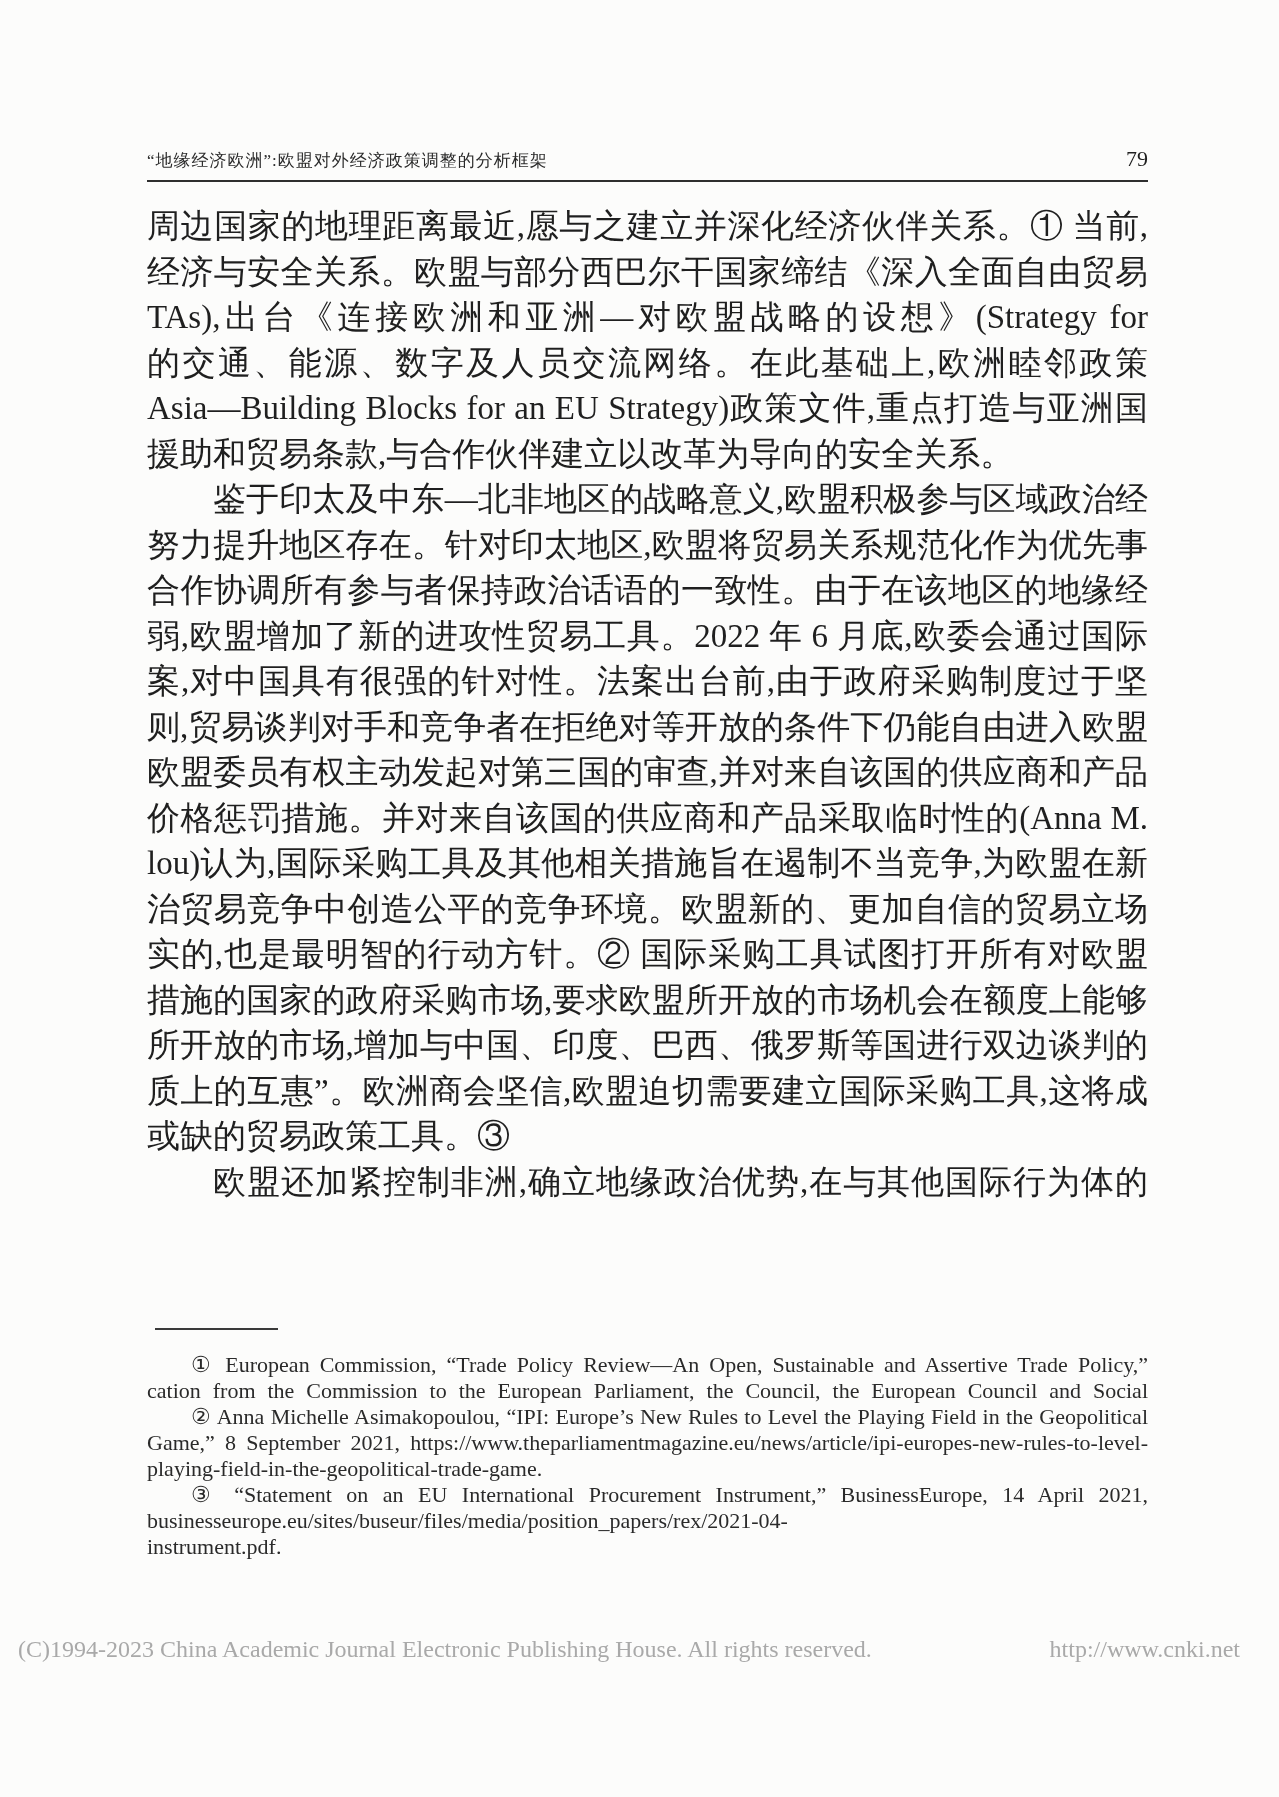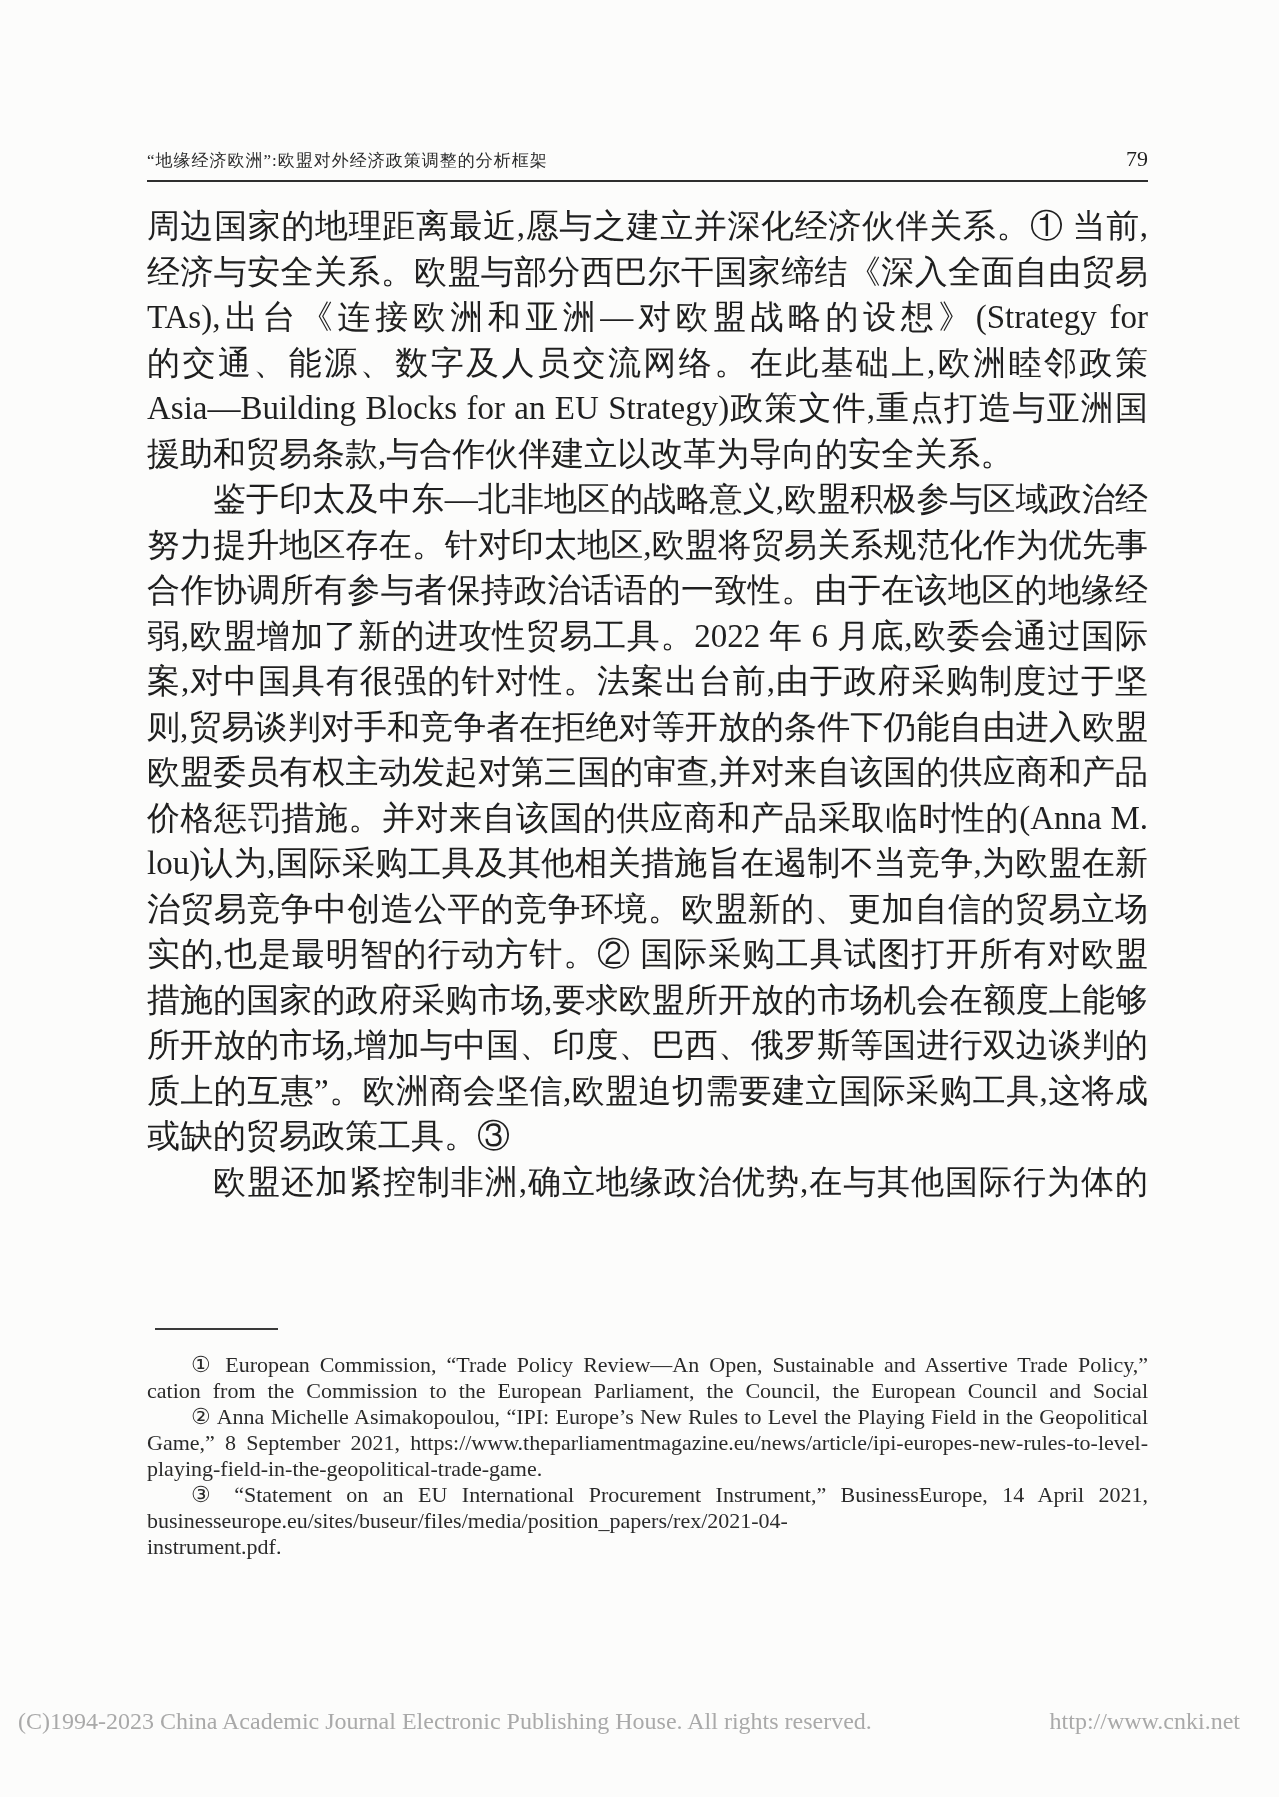--- a/index.html
+++ b/index.html
@@ -76,21 +76,21 @@
     text-align: justify;
     text-align-last: justify;
     overflow: hidden;
     color: #2a2a2a;
   }
   .fn-line.last { text-align-last: left; }
   .fn-line.indent { text-indent: 2em; }
   .footer {
     position: absolute;
     left: 18px;
-    top: 1708px;
+    top: 1636px;
     width: 1222px;
     display: flex;
     justify-content: space-between;
     align-items: baseline;
     font-size: 24px;
     color: #a9a9a9;
   }
 </style>
 </head>
 <body>

